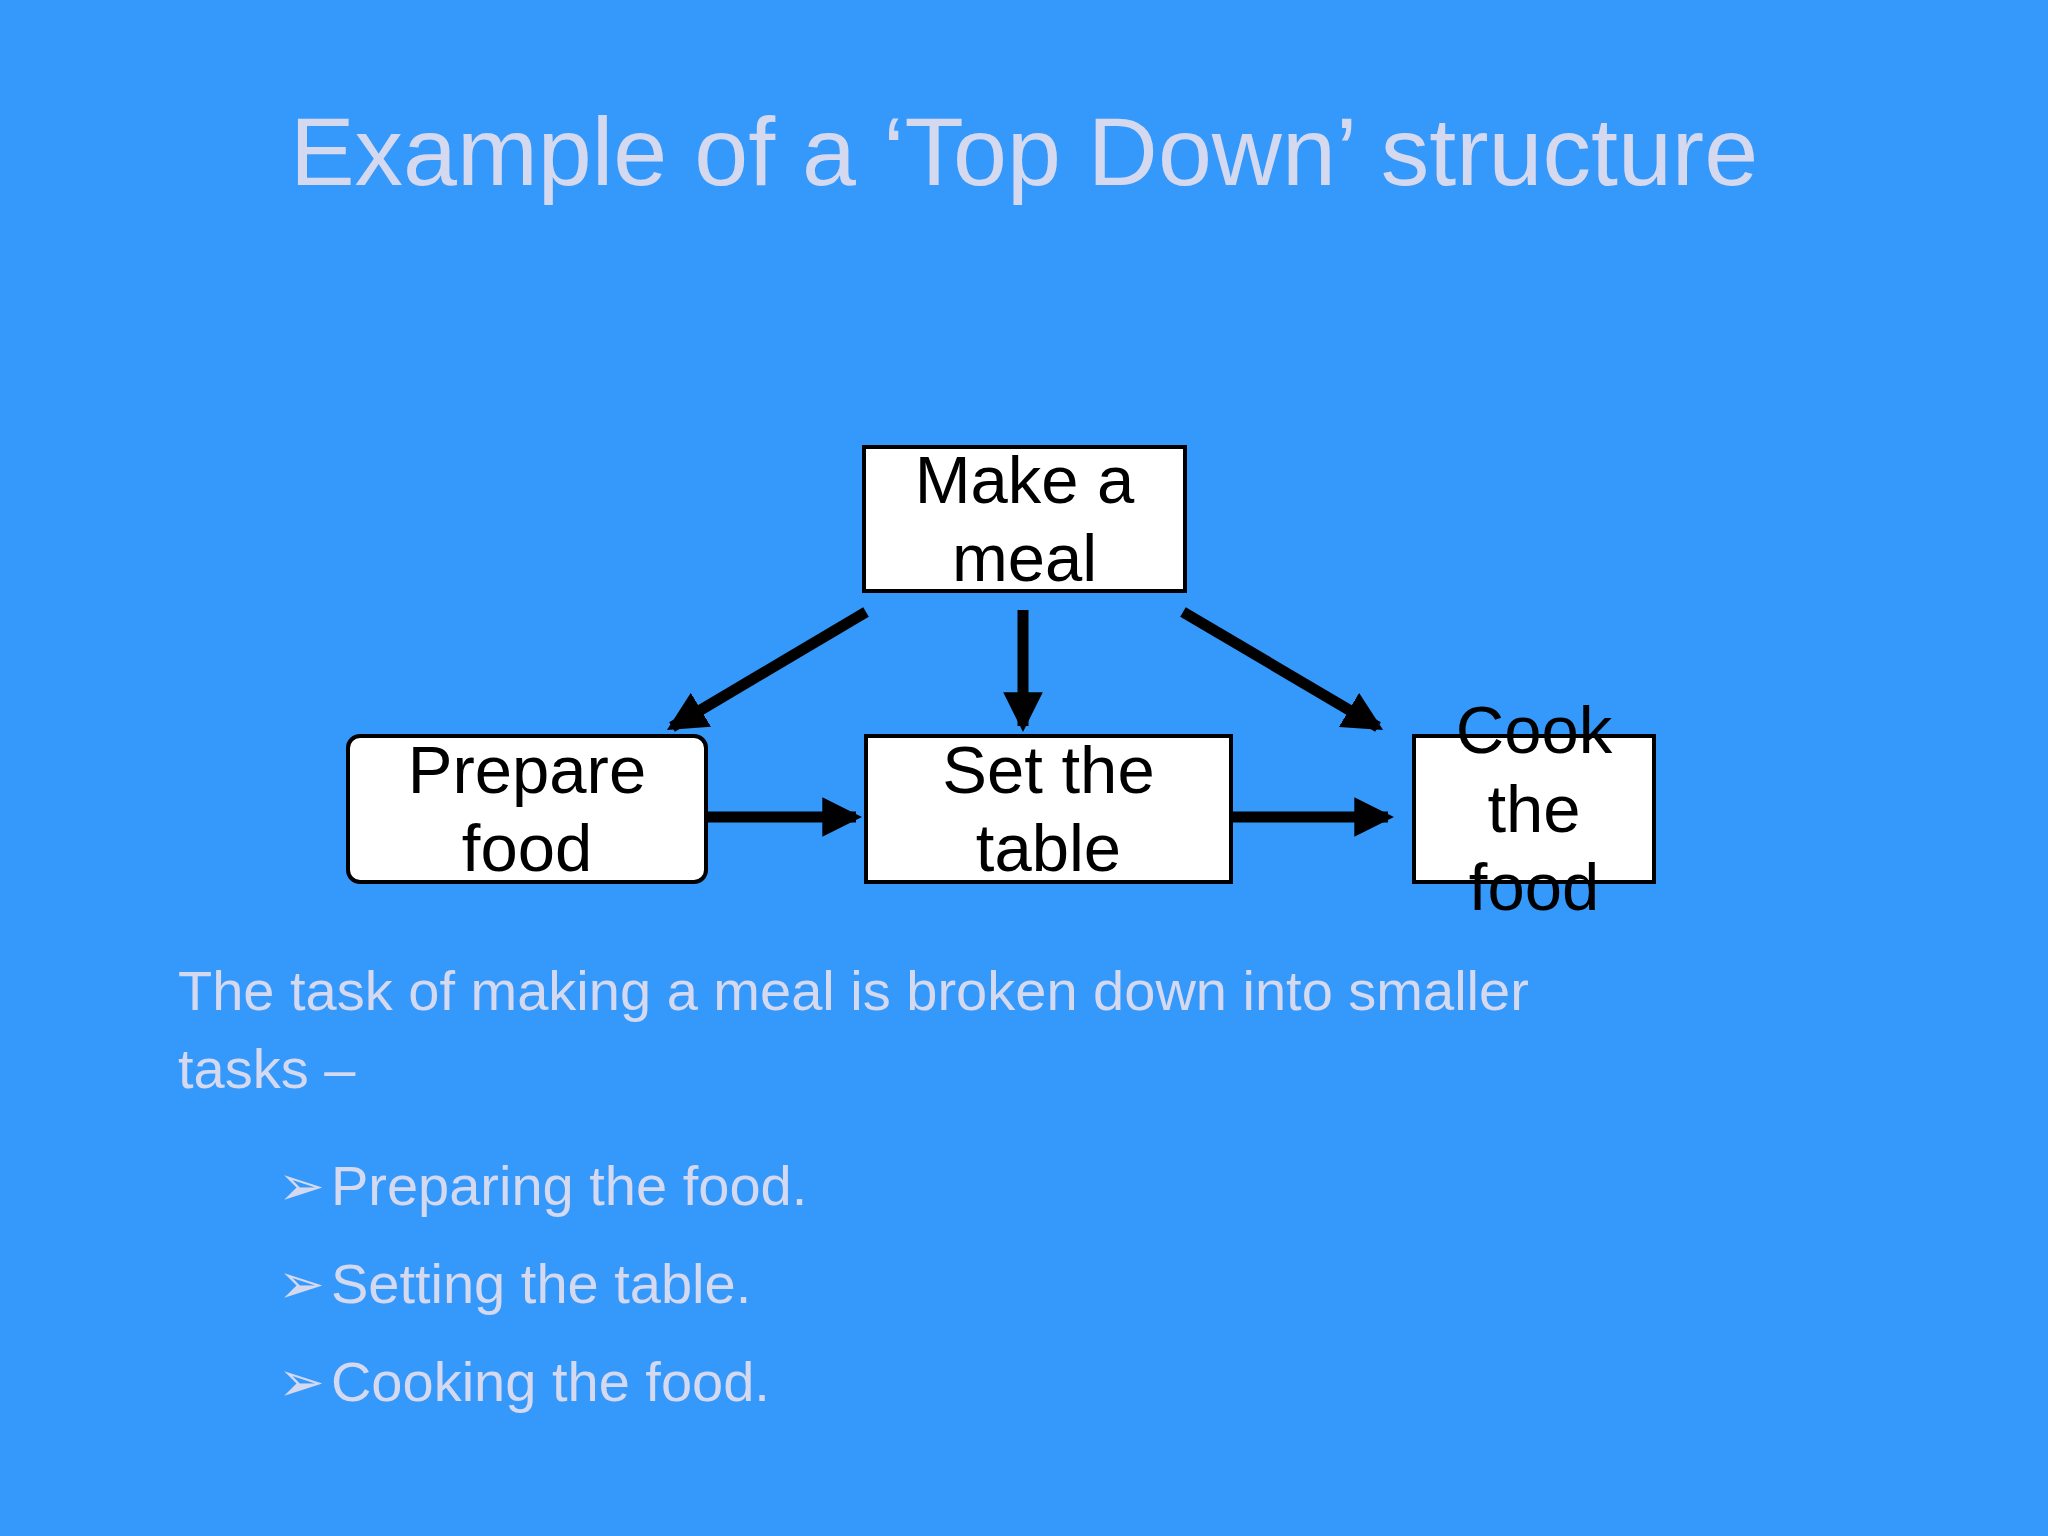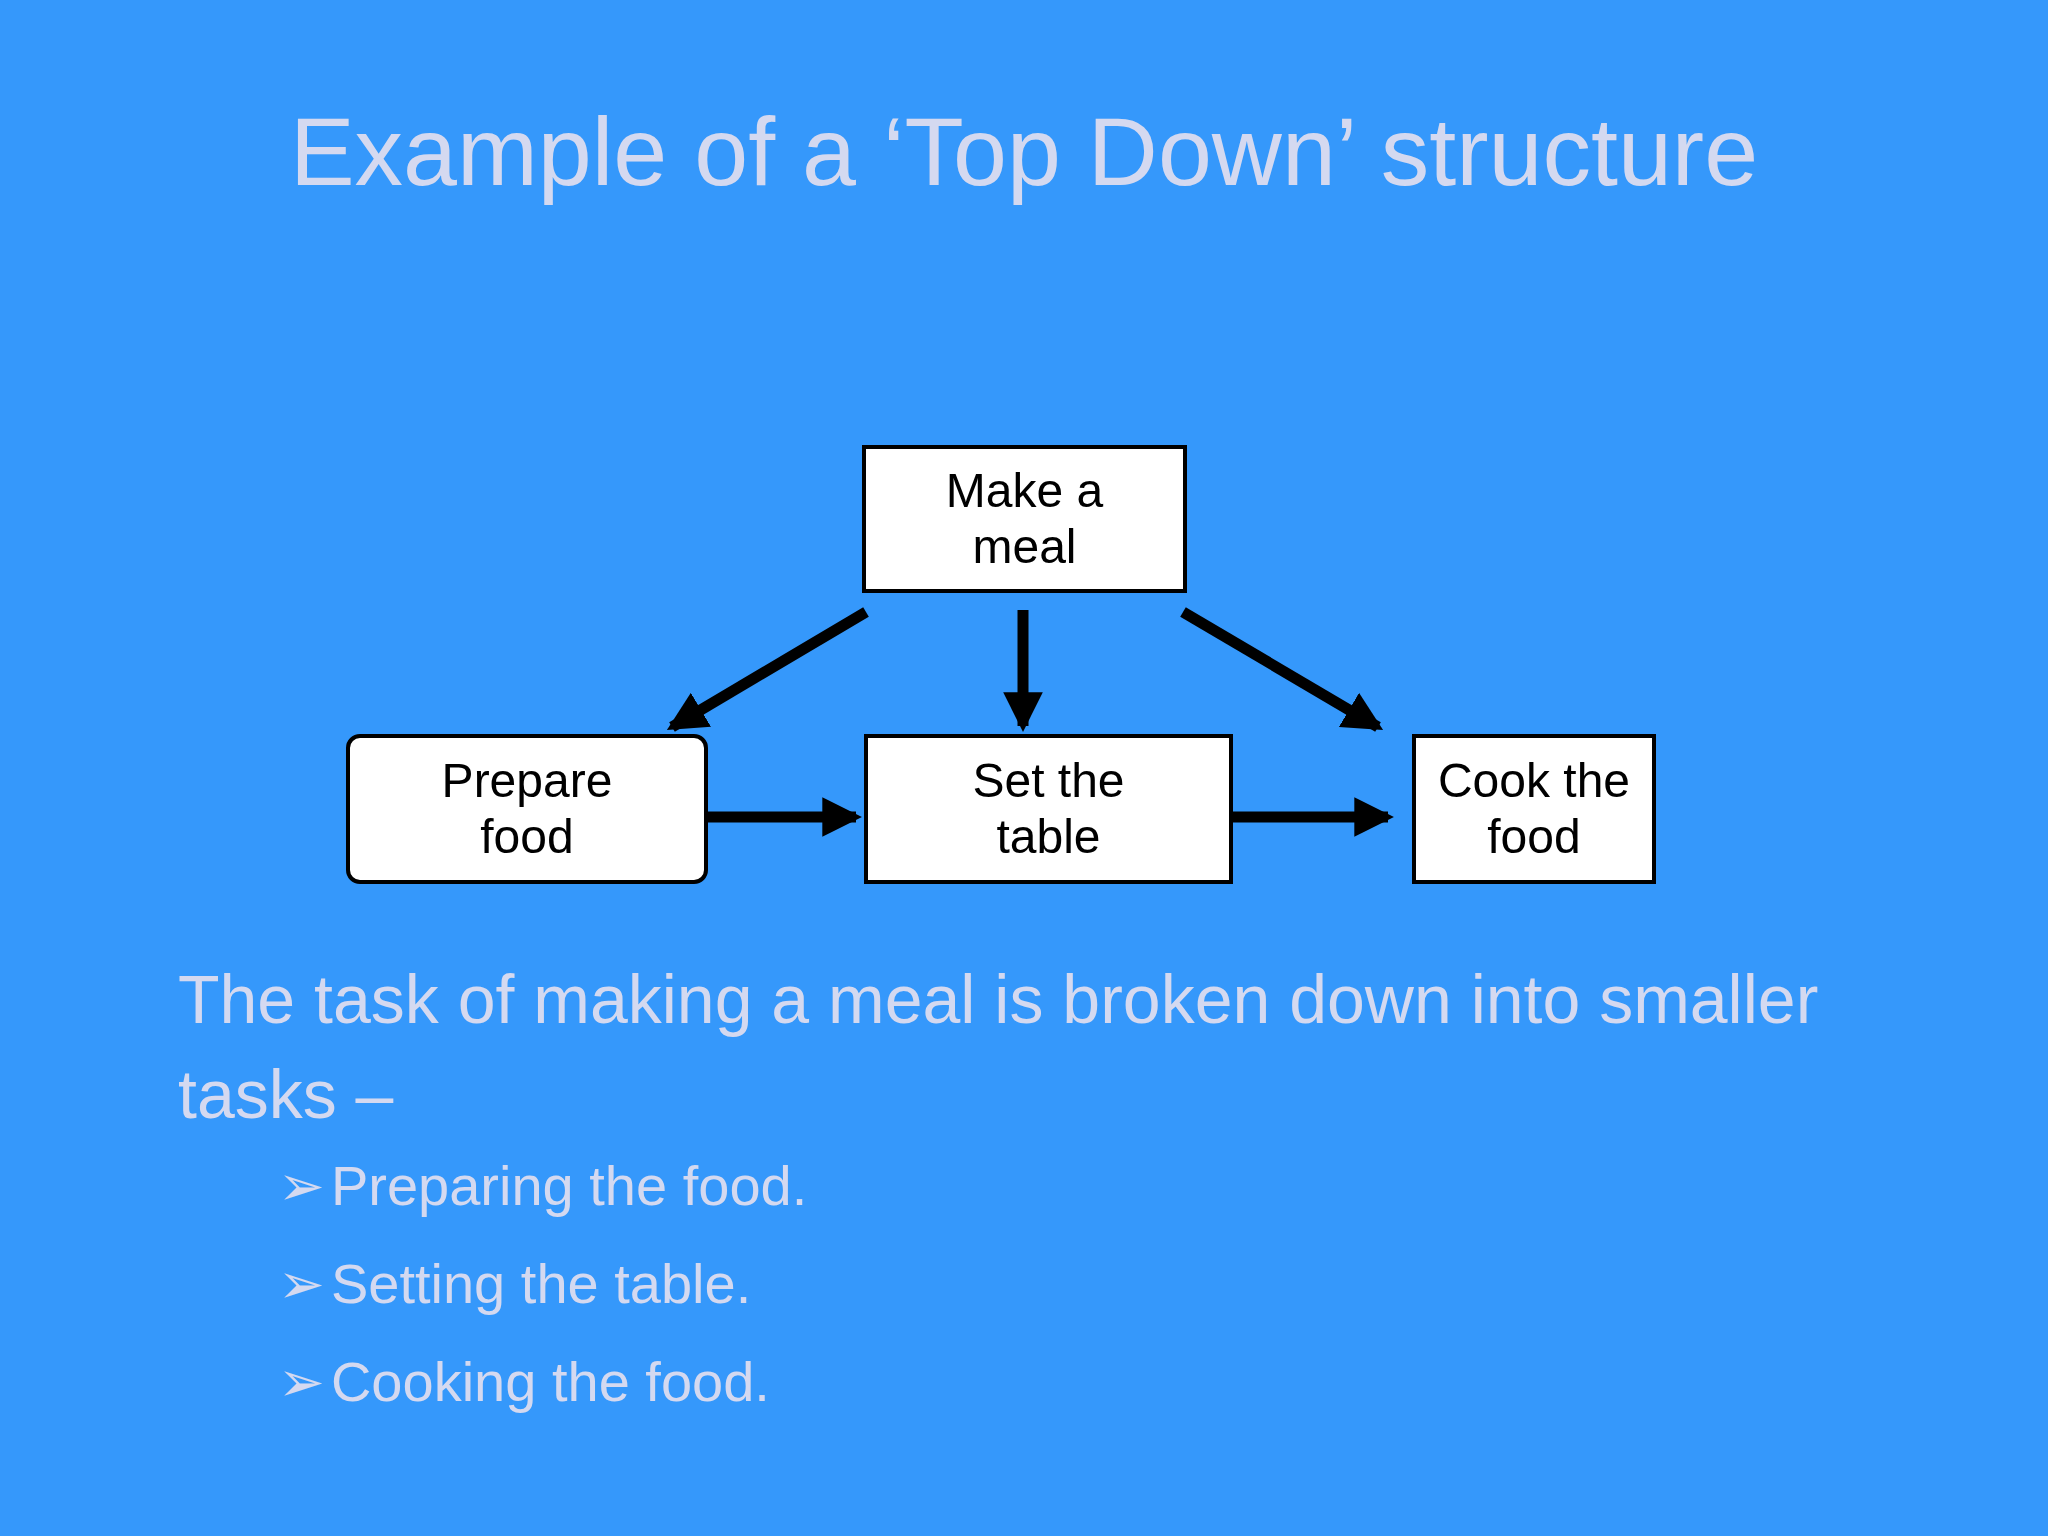--- a/index.html
+++ b/index.html
@@ -35,35 +35,35 @@
   .box {
     position: absolute;
     box-sizing: border-box;
     background: var(--box-bg, #ffffff);
     border: 4px solid var(--box-border, #000000);
     color: var(--box-text, #000000);
     display: flex;
     align-items: center;
     justify-content: center;
     text-align: center;
-    font-size: 48px;
+    font-size: 67px;
     line-height: 1.17;
     white-space: pre-line;
   }
   #box-root    { left: 862px;  top: 445px; width: 325px; height: 148px; }
   #box-prepare { left: 346px;  top: 734px; width: 362px; height: 150px; border-radius: 14px; }
   #box-set     { left: 864px;  top: 734px; width: 369px; height: 150px; }
   #box-cook    { left: 1396px; top: 734px; width: 244px; height: 150px; margin-left: 16px; }
   .paragraph {
     position: absolute;
     left: 178px;
     top: 952px;
     width: 1720px;
     margin: 0;
-    font-size: 68px;
+    font-size: 56px;
     line-height: 1.4;
     color: var(--text, #d4d9f0);
     white-space: pre-line;
   }
   .bullets {
     position: absolute;
     left: 278px;
     top: 1136px;
     margin: 0;
     padding: 0;

